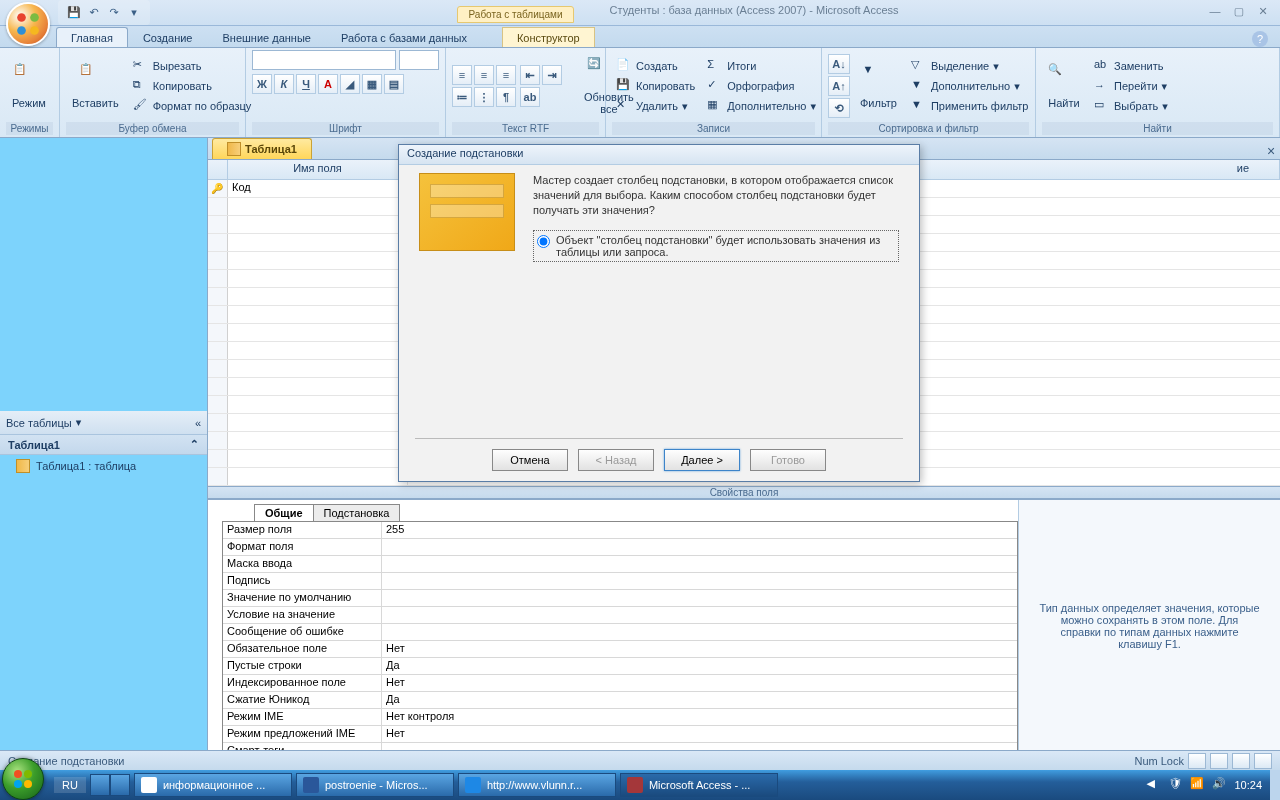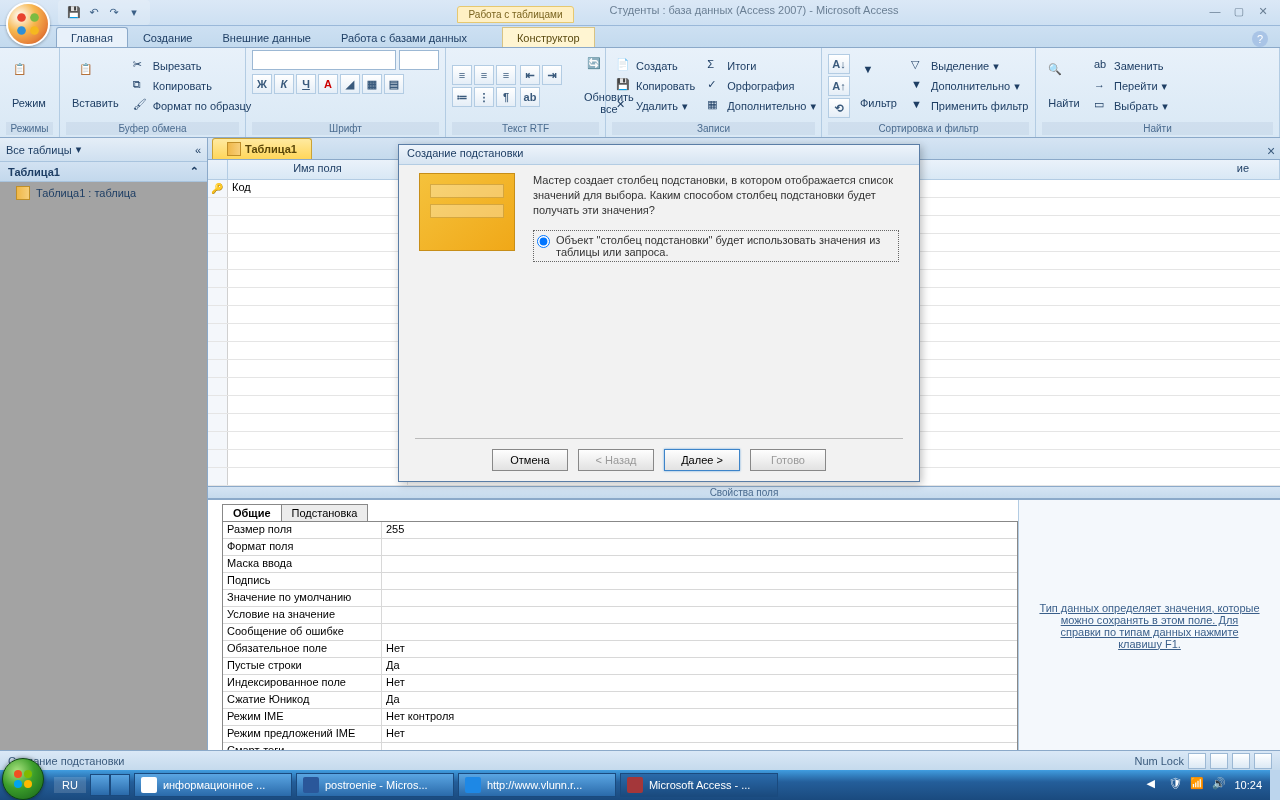--- a/index.html
+++ b/index.html
@@ -32,21 +32,21 @@
 .big-btn .ic{width:32px;height:32px;}
 .small-row { display: flex; flex-direction: column; gap: 2px; }
 .small-btn { display: flex; align-items: center; gap: 4px; padding: 1px 4px; cursor: pointer; color:#1e3e64; white-space:nowrap;}
 .small-btn .ic{width:16px;height:16px;}
 .combo { height: 20px; border: 1px solid #9cb8d4; background: #fff; display:flex;align-items:center;padding:0 4px;font-size:11px;color:#333;}
 .toolbar-row{display:flex;gap:2px;}
 .tb{width:20px;height:20px;border:1px solid #b3cce3;background:linear-gradient(#fff,#e5eef7);cursor:pointer;display:flex;align-items:center;justify-content:center;color:#3a5a7c;font-weight:bold;}
 
 
 .workspace { display: flex; height: calc(100% - 26px - 22px - 90px - 20px - 30px); }
-.navpane { width: 208px; background: #a3a3a3; border-right: 1px solid #8ba9c9; display:flex;flex-direction:column;}
+.navpane { width: 208px; background: #7dd3fc; border-right: 1px solid #8ba9c9; display:flex;flex-direction:column;justify-content:center;}
 .navpane-header { height: 24px; background: linear-gradient(#e5eef7,#cfe0f0); border-bottom: 1px solid #a9c4de; display: flex; align-items: center; padding: 0 6px; color:#1e3e64; }
 .navpane-header .chev{margin-left:auto;cursor:pointer;}
 .nav-group-h { background: linear-gradient(#d2e2f2,#c3d8ec); padding: 3px 8px; color:#1e3e64; font-weight:bold; border-bottom:1px solid #a9c4de;display:flex;align-items:center;}
 .nav-item { padding: 4px 8px 4px 16px; display:flex;align-items:center;gap:6px;cursor:pointer;color:#1e3e64;}
 .nav-icon{width:14px;height:14px;background:linear-gradient(90deg,#f0b848,#f7cf7a);border:1px solid #c08f28;}
 
 
 .main { flex: 1; background: #fff; display: flex; flex-direction: column; position:relative;}
 .doc-tabs { height: 22px; background: linear-gradient(#d5e4f3,#c5daed); display: flex; align-items: flex-end; border-bottom:1px solid #8ba9c9;}
 .doc-tab { background: linear-gradient(#ffeaa0,#ffd65a); border:1px solid #caa236; border-bottom:none; padding: 3px 14px; color:#5a4608; font-weight:bold; display:flex;align-items:center;gap:4px;border-radius:3px 3px 0 0;margin-left:4px;}
@@ -62,28 +62,28 @@
 .grid-row { display: flex; height: 18px; border-bottom: 1px solid #e5e5e5; }
 .grid-row .col-sel{border-right:1px solid #d0d0d0;display:flex;align-items:center;justify-content:center;background:#f4f7fb;}
 .grid-row .col-name{border-right:1px solid #e5e5e5;padding:1px 4px;}
 .grid-row .col-type{padding:1px 4px;}
 .key-icon{color:#c9a227;font-size:10px;}
 
 
 .props-split{height:16px;background:linear-gradient(#d5e4f3,#c5daed);text-align:center;color:#4a6b8f;font-size:10px;border-top:1px solid #8ba9c9;border-bottom:1px solid #8ba9c9;}
 .props-area { height: 252px; background: #fff; display: flex; border-top:1px solid #8ba9c9;}
 .props-left { flex: 1; display:flex;flex-direction:column; padding:4px 0 0 14px;}
-.prop-tabs { display: flex; }
+.prop-tabs { display: flex; margin-left: 32px; }
 .prop-tab { padding: 2px 10px; border: 1px solid #888; background: #ececec; cursor: pointer; margin-right:-1px;}
 .prop-tab.active { background: #fff; font-weight:bold; border-bottom: 1px solid #fff;}
 .prop-grid { flex:1; border: 1px solid #888; margin-top:-1px; overflow-y:auto; position:relative;}
 .prop-row { display: flex; height: 17px; border-bottom: 1px solid #d8d8d8; }
 .prop-row .pn { width: 158px; padding: 1px 4px; }
 .prop-row .pv { flex: 1; padding: 1px 4px; border-left: 1px solid #d8d8d8;}
-.props-right { width: 262px; border-left: 1px solid #b3cce3; background:#f4f8fc; display:flex;align-items:center;justify-content:center;padding:20px;text-align:center;color:#3a5f8a;text-decoration:underline;}
+.props-right { width: 262px; border-left: 1px solid #b3cce3; background:#f4f8fc; display:flex;align-items:center;justify-content:center;padding:20px;text-align:center;color:#3a5f8a;}
 
 
 .wizard { position: absolute; left: 398px; top: 144px; width: 522px; height: 338px; background: #f2f2f2; border: 1px solid #5a7da6; box-shadow: 2px 2px 8px rgba(0,0,0,.25); z-index: 50; display:flex;flex-direction:column;}
 .wizard-title { height: 20px; background: linear-gradient(#eef4fb,#d6e4f2); padding: 2px 8px; color:#1e3e64;border-bottom:1px solid #b3cce3;}
 .wizard-body { flex: 1; padding: 8px 20px; display: flex; gap: 18px; }
 .wiz-img { width: 96px; height: 78px; background: linear-gradient(140deg,#f5c23c,#f0a818); border:1px solid #c78e18; position:relative;}
 .wiz-img::before,.wiz-img::after{content:"";position:absolute;left:10px;right:10px;height:12px;background:rgba(255,255,255,.3);border:1px solid rgba(180,130,20,.5);}
 .wiz-img::before{top:10px;}
 .wiz-img::after{top:30px;}
 .wiz-text { flex: 1; color:#333; }

